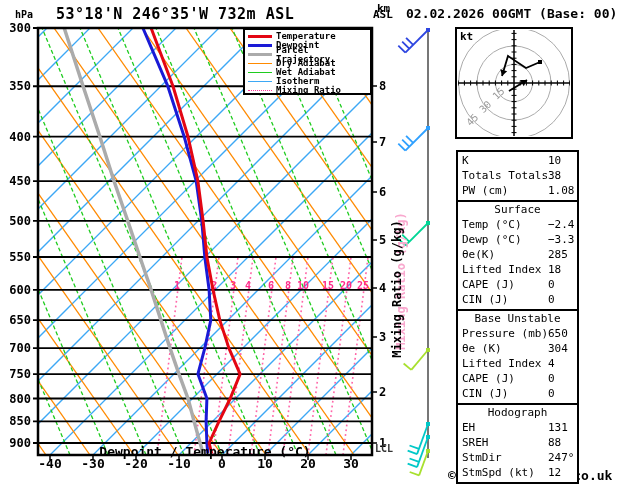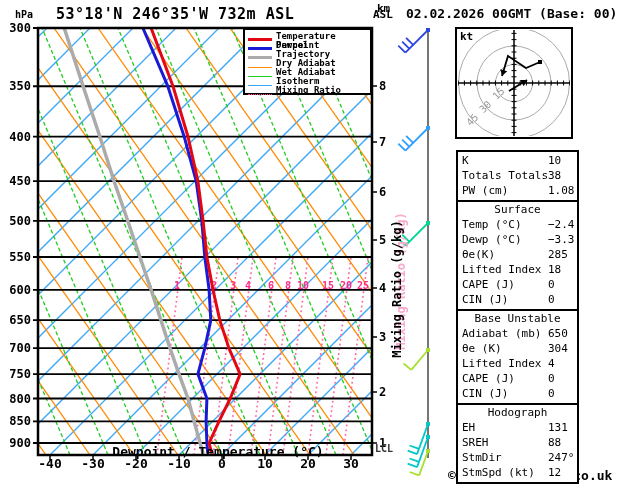--- a/index.html
+++ b/index.html
@@ -5,26 +5,26 @@
   html,body{margin:0;padding:0;background:#fff;}
   #stage{position:relative;width:629px;height:486px;background:#fff;overflow:hidden;
          font-family:"DejaVu Sans Mono","Liberation Mono",monospace;color:#000;}
   #cv{position:absolute;left:0;top:0;}
   .lbl{position:absolute;white-space:nowrap;}
   #title{left:56px;top:5px;font-size:15px;font-weight:bold;letter-spacing:.5px;}
   #hpa{left:15px;top:9px;font-size:10px;font-weight:bold;}
   #km{left:377px;top:2px;font-size:11px;font-weight:bold;}
   #asl{left:373px;top:8px;font-size:11px;font-weight:bold;}
   #datetime{left:406px;top:6px;font-size:13px;font-weight:bold;}
-  #xaxis-title{left:0;top:444px;width:410px;text-align:center;font-size:13px;font-weight:bold;margin-left:13px;}
+  #xaxis-title{left:0;top:444px;width:410px;text-align:center;font-size:13px;font-weight:bold;}
   #footer{left:448px;top:468px;font-size:13px;font-weight:bold;}
   #kt{left:460px;top:30px;font-size:11px;font-weight:bold;text-align:center;}
   #legend{position:absolute;left:243px;top:28px;width:129px;height:67px;border:2px solid #000;
           background:#fff;box-sizing:border-box;padding:2px 3px;z-index:5;}
-  .leg-row{display:flex;align-items:flex-end;height:9px;font-size:9px;font-weight:bold;line-height:9px;}
+  .leg-row{display:flex;align-items:center;height:9px;font-size:9px;font-weight:bold;line-height:9px;}
   .leg-swatch{width:24px;flex:none;margin-right:4px;}
   #mixrot-pink,#mixrot-black{position:absolute;width:170px;text-align:center;font-size:12px;
           font-weight:bold;transform:rotate(-90deg);}
   #mixrot-black{left:312px;top:282px;color:#000;}
   #mixrot-pink{left:316px;top:274px;color:#F9A8CE;}
   #tbl{position:absolute;left:456px;top:150px;width:123px;z-index:5;}
   .tsec{border:2px solid #000;background:#fff;margin-top:-2px;box-sizing:border-box;padding:1px 0 2px 0;}
   .tsec:first-child{margin-top:0;}
   .thead{text-align:center;font-size:11px;height:14px;line-height:14px;}
   .trow{position:relative;font-size:11px;height:15px;line-height:15px;padding-left:4px;}
@@ -331,21 +331,21 @@
         <div class="thead">Surface</div>
         <div class="trow"><span>Temp (°C)</span><span class="tval">−2.4</span></div>
         <div class="trow"><span>Dewp (°C)</span><span class="tval">−3.3</span></div>
         <div class="trow"><span>θe(K)</span><span class="tval">285</span></div>
         <div class="trow"><span>Lifted Index</span><span class="tval">18</span></div>
         <div class="trow"><span>CAPE (J)</span><span class="tval">0</span></div>
         <div class="trow"><span>CIN (J)</span><span class="tval">0</span></div>
       </div>
       <div class="tsec">
         <div class="thead">Base Unstable</div>
-        <div class="trow"><span>Adiabat (mb)</span><span class="tval">650</span></div>
+        <div class="trow"><span>Pressure (mb)</span><span class="tval">650</span></div>
         <div class="trow"><span>θe (K)</span><span class="tval">304</span></div>
         <div class="trow"><span>Lifted Index</span><span class="tval">4</span></div>
         <div class="trow"><span>CAPE (J)</span><span class="tval">0</span></div>
         <div class="trow"><span>CIN (J)</span><span class="tval">0</span></div>
       </div>
       <div class="tsec">
         <div class="thead">Hodograph</div>
         <div class="trow"><span>EH</span><span class="tval">131</span></div>
         <div class="trow"><span>SREH</span><span class="tval">88</span></div>
         <div class="trow"><span>StmDir</span><span class="tval">247°</span></div>

